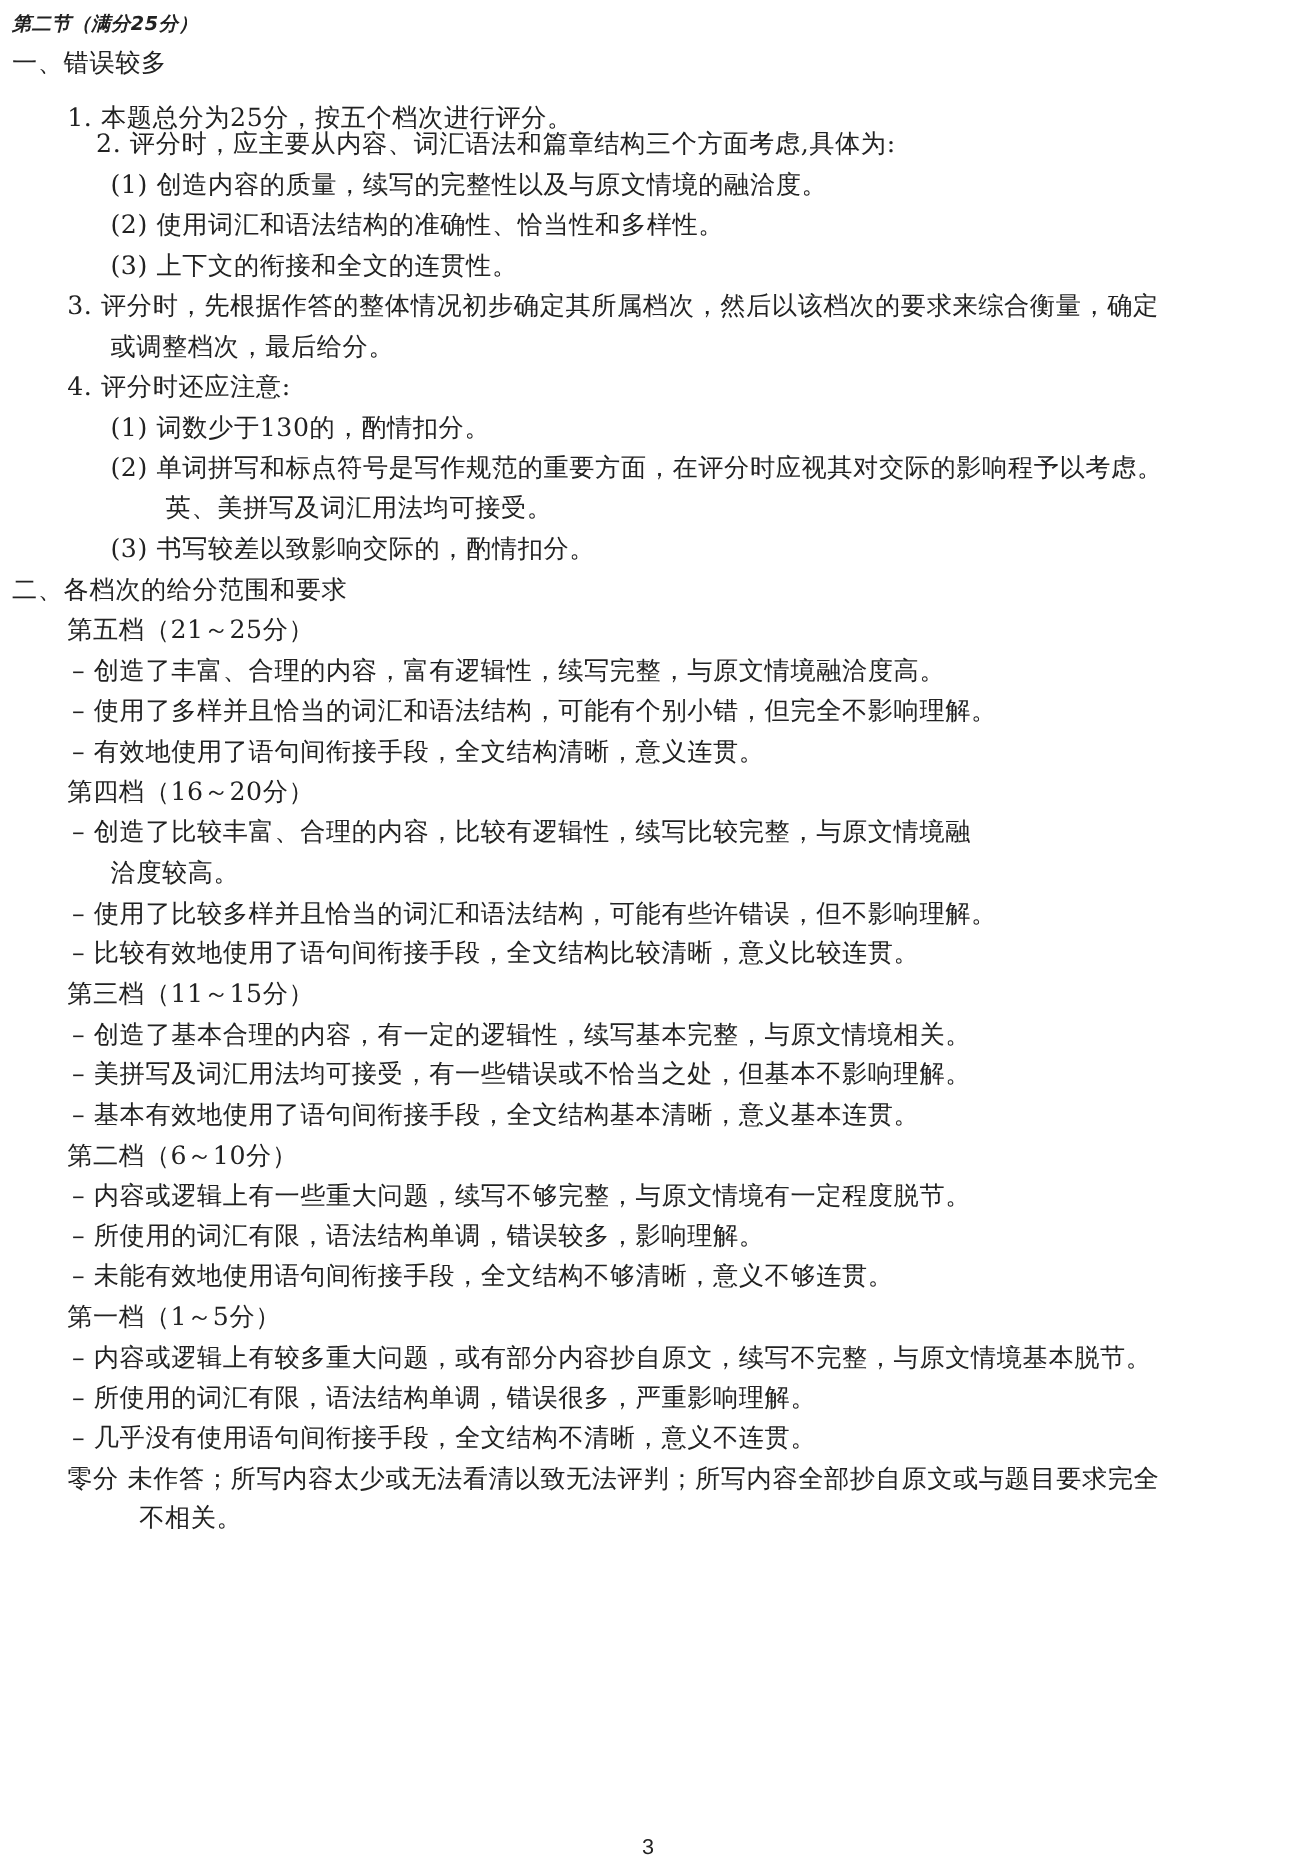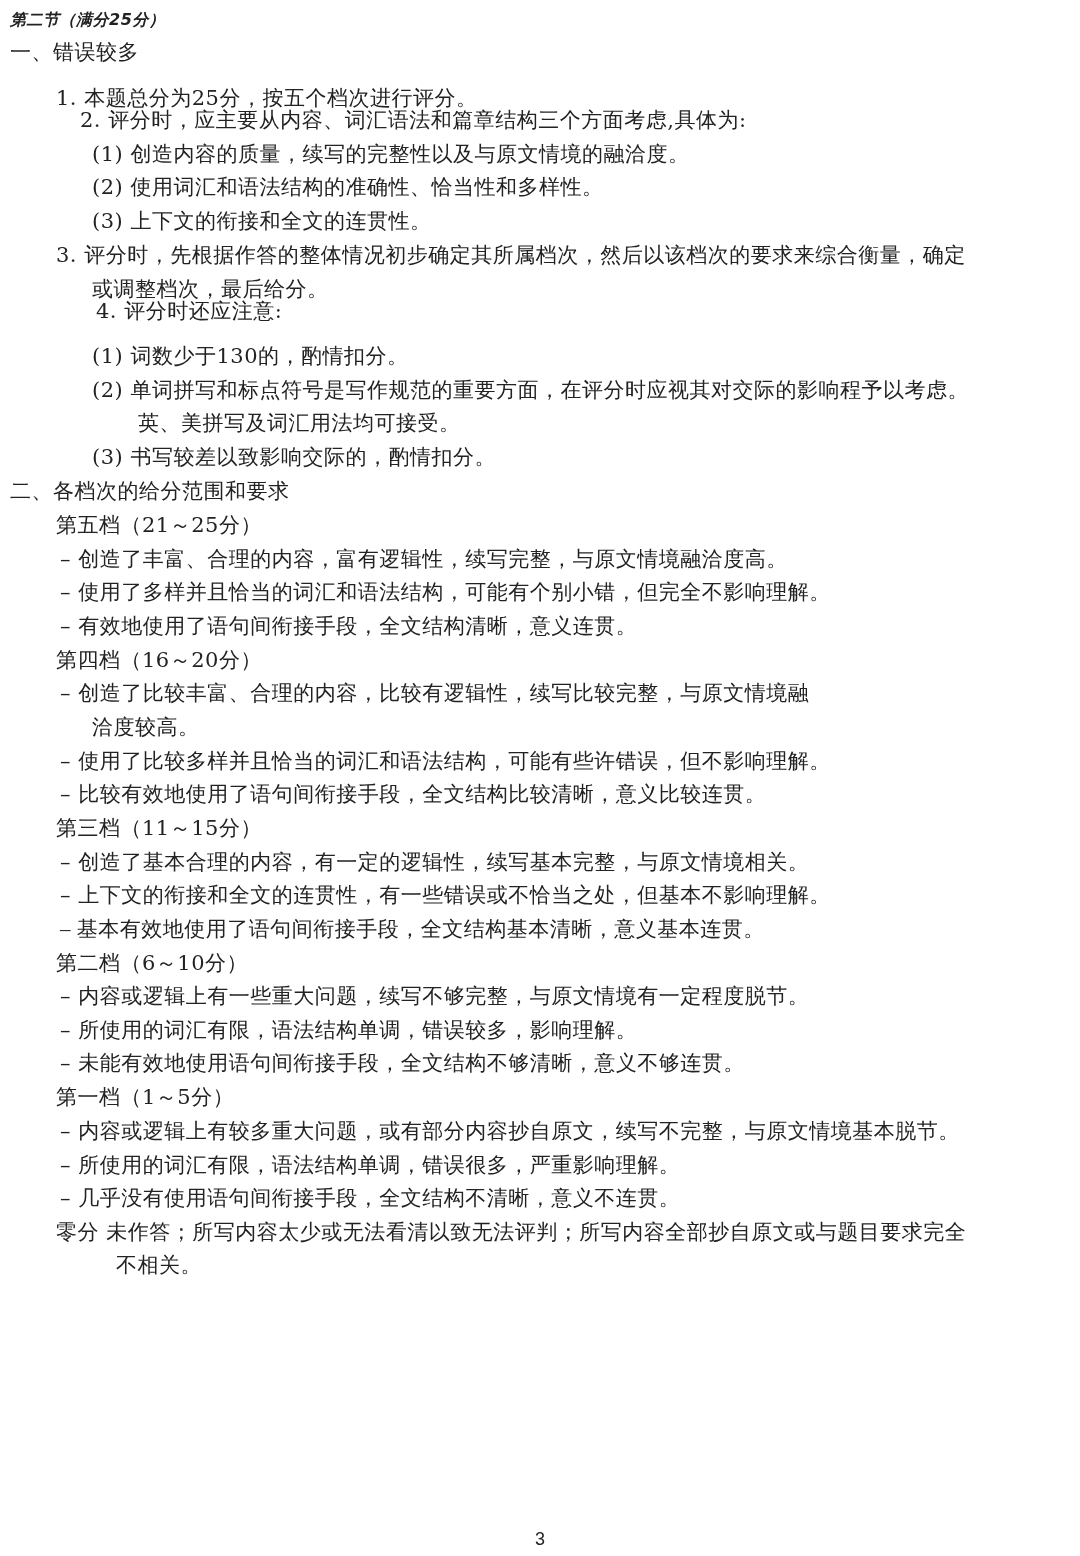--- a/index.html
+++ b/index.html
@@ -15,43 +15,43 @@
 
 <div class="line title" style="left:10px;top:6px;">第二节（满分25分）</div>
 <div class="line" style="left:10px;top:38px;">一、错误较多</div>
 <div class="line" style="left:56px;top:72px;margin-top:12px;">1. 本题总分为25分，按五个档次进行评分。</div>
 <div class="line" style="left:44px;top:106px;margin-left:36px;">2. 评分时，应主要从内容、词汇语法和篇章结构三个方面考虑,具体为:</div>
 <div class="line" style="left:92px;top:140px;">(1) 创造内容的质量，续写的完整性以及与原文情境的融洽度。</div>
 <div class="line" style="left:92px;top:173px;">(2) 使用词汇和语法结构的准确性、恰当性和多样性。</div>
 <div class="line" style="left:92px;top:207px;">(3) 上下文的衔接和全文的连贯性。</div>
 <div class="line" style="left:56px;top:241px;">3. 评分时，先根据作答的整体情况初步确定其所属档次，然后以该档次的要求来综合衡量，确定</div>
 <div class="line" style="left:92px;top:275px;">或调整档次，最后给分。</div>
-<div class="line" style="left:56px;top:297px;margin-left:40px;">4. 评分时还应注意:</div>
+<div class="line" style="left:56px;top:308px;">4. 评分时还应注意:</div>
 <div class="line" style="left:92px;top:342px;">(1) 词数少于130的，酌情扣分。</div>
 <div class="line" style="left:92px;top:376px;">(2) 单词拼写和标点符号是写作规范的重要方面，在评分时应视其对交际的影响程予以考虑。</div>
 <div class="line" style="left:138px;top:409px;">英、美拼写及词汇用法均可接受。</div>
 <div class="line" style="left:92px;top:443px;">(3) 书写较差以致影响交际的，酌情扣分。</div>
 
 <div class="line" style="left:10px;top:477px;">二、各档次的给分范围和要求</div>
 
 <div class="line" style="left:56px;top:511px;">第五档（21～25分）</div>
 <div class="line" style="left:60px;top:545px;">–  创造了丰富、合理的内容，富有逻辑性，续写完整，与原文情境融洽度高。</div>
 <div class="line" style="left:60px;top:578px;">–  使用了多样并且恰当的词汇和语法结构，可能有个别小错，但完全不影响理解。</div>
 <div class="line" style="left:60px;top:612px;">–  有效地使用了语句间衔接手段，全文结构清晰，意义连贯。</div>
 
 <div class="line" style="left:56px;top:646px;">第四档（16～20分）</div>
 <div class="line" style="left:60px;top:679px;">–  创造了比较丰富、合理的内容，比较有逻辑性，续写比较完整，与原文情境融</div>
 <div class="line" style="left:92px;top:713px;">洽度较高。</div>
 <div class="line" style="left:60px;top:747px;">–  使用了比较多样并且恰当的词汇和语法结构，可能有些许错误，但不影响理解。</div>
 <div class="line" style="left:60px;top:780px;">–  比较有效地使用了语句间衔接手段，全文结构比较清晰，意义比较连贯。</div>
 
 <div class="line" style="left:56px;top:814px;">第三档（11～15分）</div>
 <div class="line" style="left:60px;top:848px;">–  创造了基本合理的内容，有一定的逻辑性，续写基本完整，与原文情境相关。</div>
-<div class="line" style="left:60px;top:881px;">–  上下文的衔接和全文的连贯性，有一些错误或不恰当之处，但基本不影响理解。</div>
-<div class="line" style="left:60px;top:915px;font-family:Liberation Serif, serif;">–  基本有效地使用了语句间衔接手段，全文结构基本清晰，意义基本连贯。</div>
+<div class="line" style="left:60px;top:881px;">–  美拼写及词汇用法均可接受，有一些错误或不恰当之处，但基本不影响理解。</div>
+<div class="line" style="left:60px;top:915px;">–  基本有效地使用了语句间衔接手段，全文结构基本清晰，意义基本连贯。</div>
 
 <div class="line" style="left:56px;top:949px;">第二档（6～10分）</div>
 <div class="line" style="left:60px;top:982px;">–  内容或逻辑上有一些重大问题，续写不够完整，与原文情境有一定程度脱节。</div>
 <div class="line" style="left:60px;top:1016px;">–  所使用的词汇有限，语法结构单调，错误较多，影响理解。</div>
 <div class="line" style="left:60px;top:1049px;">–  未能有效地使用语句间衔接手段，全文结构不够清晰，意义不够连贯。</div>
 
 <div class="line" style="left:56px;top:1083px;">第一档（1～5分）</div>
 <div class="line" style="left:60px;top:1117px;">–  内容或逻辑上有较多重大问题，或有部分内容抄自原文，续写不完整，与原文情境基本脱节。</div>
 <div class="line" style="left:60px;top:1151px;">–  所使用的词汇有限，语法结构单调，错误很多，严重影响理解。</div>
 <div class="line" style="left:60px;top:1184px;text-align:right;">–  几乎没有使用语句间衔接手段，全文结构不清晰，意义不连贯。</div>

